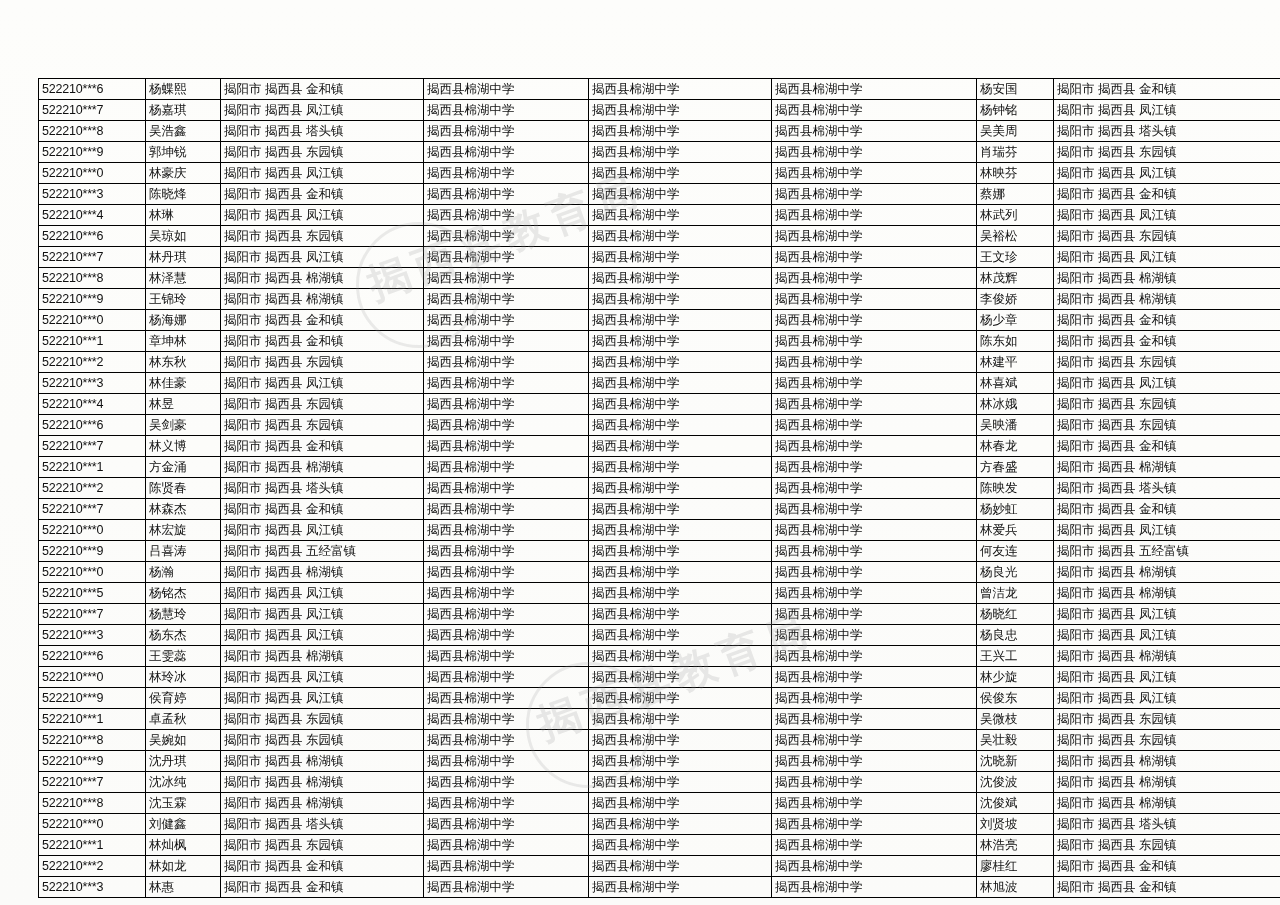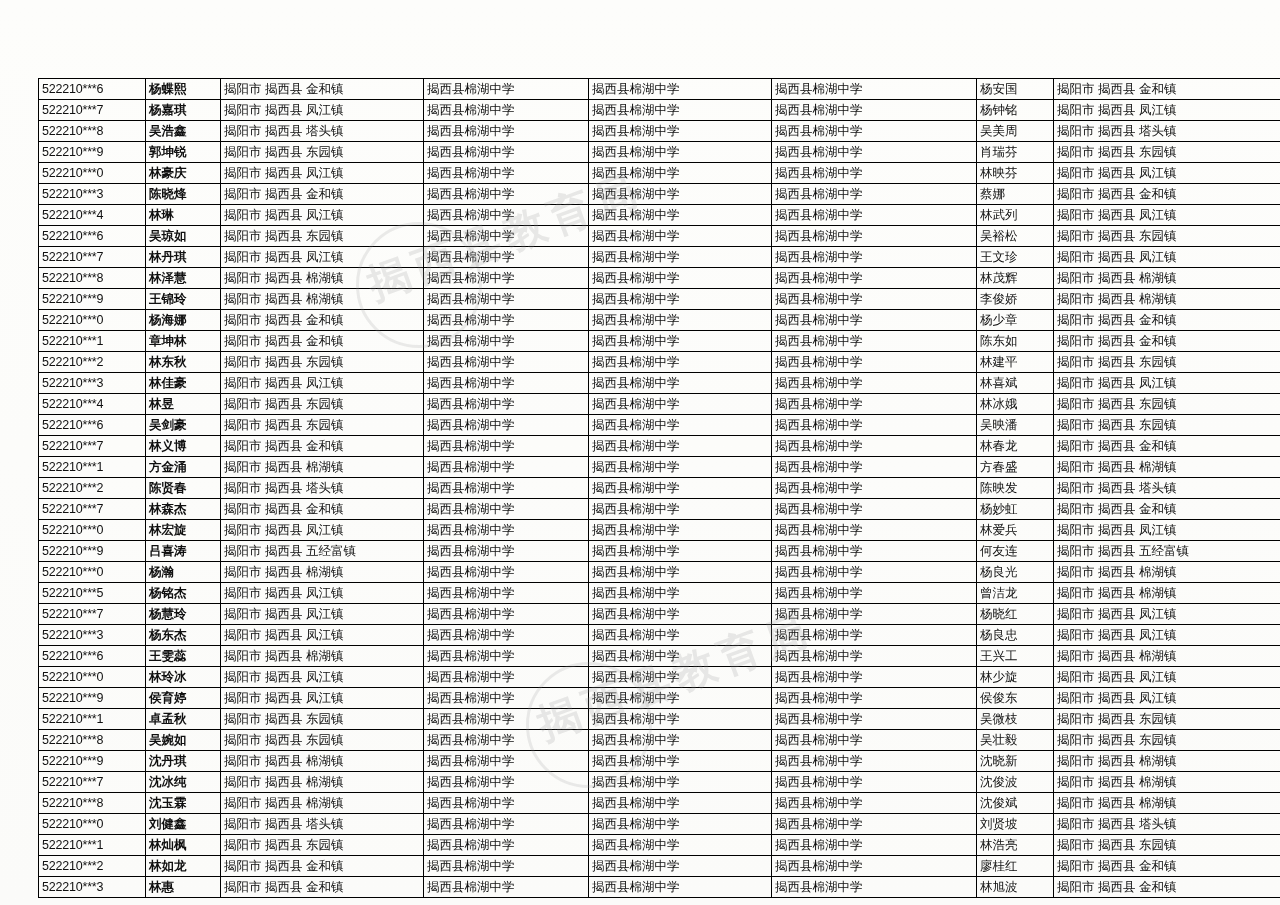--- a/index.html
+++ b/index.html
@@ -87,21 +87,21 @@
     height: 20px;
     padding: 0 3px;
     font-size: 12.5px;
     line-height: 18px;
     color: #101010;
     white-space: nowrap;
     overflow: hidden;
     font-family: "Liberation Sans", "DejaVu Sans", sans-serif;
   }
   td.c-id      { width: 100px; font-family: "Liberation Sans", "DejaVu Sans", sans-serif; letter-spacing: -0.2px; margin-left: 34px; }
-  td.c-name    { width: 68px; font-weight: bold; }
+  td.c-name    { width: 68px; }
   td.c-addr    { width: 196px; }
   td.c-school1 { width: 158px; }
   td.c-school2 { width: 176px; }
   td.c-school3 { width: 198px; }
   td.c-guard   { width: 70px; border-radius: 6px; }
   td.c-addr2   { width: 238px; }
 </style>
 </head>
 <body>
 

